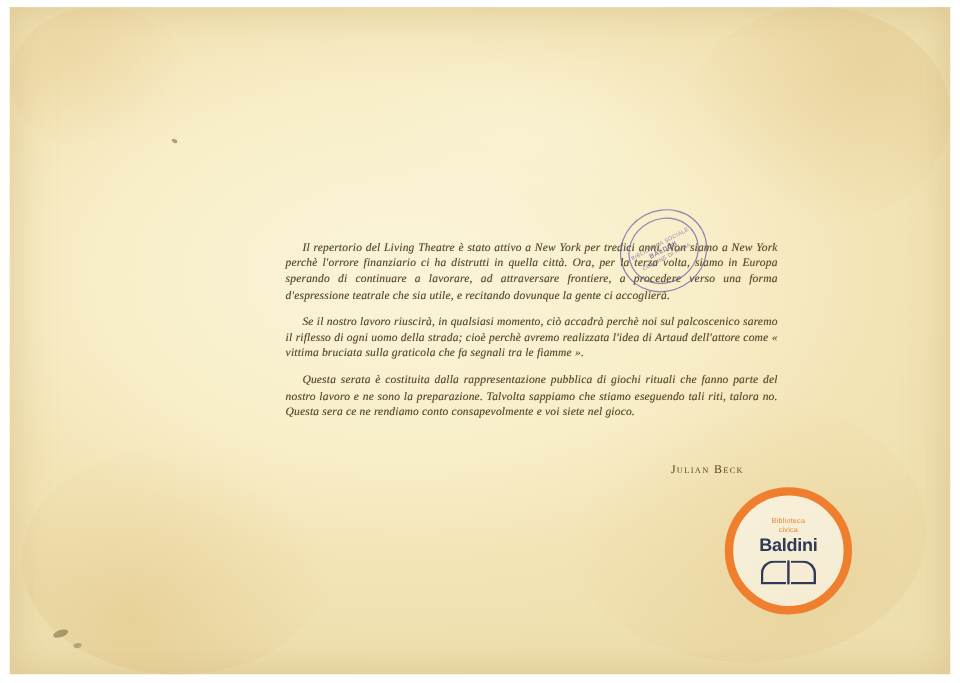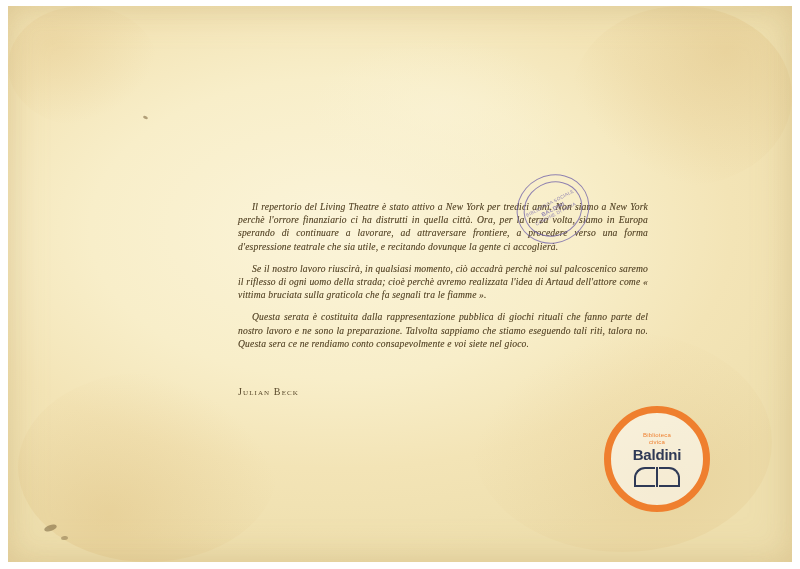--- a/index.html
+++ b/index.html
@@ -74,20 +74,21 @@
     margin: 0 0 9px 0;
     text-indent: 14px;
   }
   #text-block p.first { text-indent: 14px; }
 
   #signature {
     position: absolute;
     left: 238px;
     top: 386px;
     width: 410px;
+    text-align: right;
     padding-right: 28px;
     box-sizing: border-box;
     color: #5a4a2c;
     font-family: "Liberation Serif", serif;
     font-variant: small-caps;
     font-size: 10px;
     letter-spacing: 1.1px;
   }
 
   

